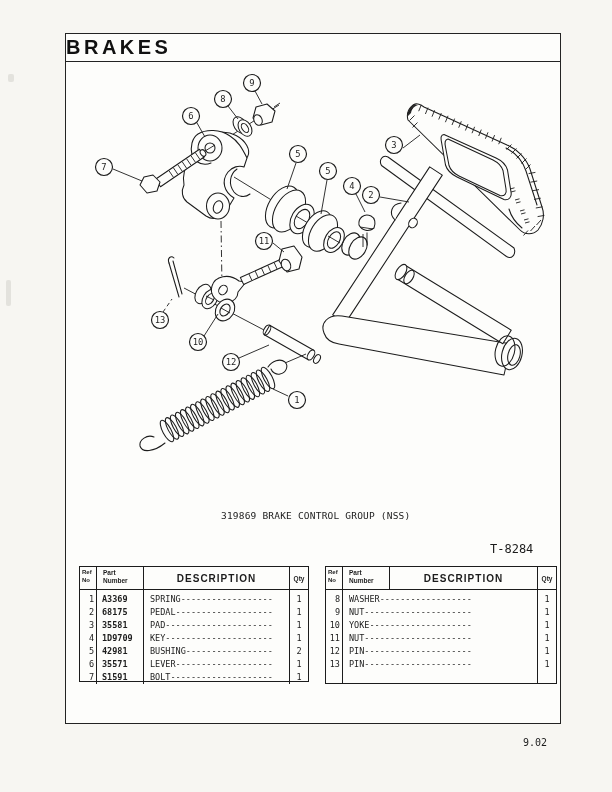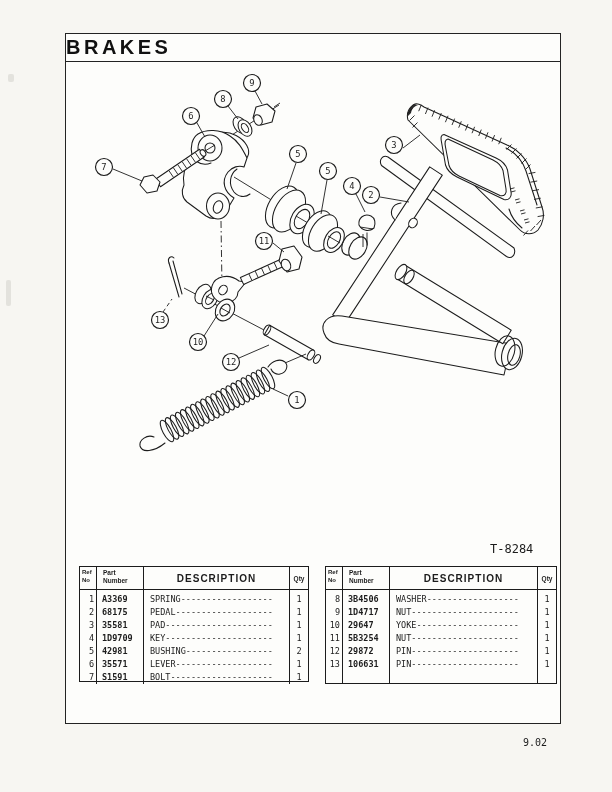--- a/index.html
+++ b/index.html
@@ -268,20 +268,21 @@
         <text x="263" y="243.2" class="callout-number">11</text>
         <line x1="238" y1="357" x2="268" y2="344" class="thin"></line>
         <circle cx="230" cy="361" r="8.5" class="callout-circle"></circle>
         <text x="230" y="364.2" class="callout-number">12</text>
         <line x1="162" y1="311" x2="171" y2="298" class="thin" stroke-dasharray="4 3"></line>
         <circle cx="159" cy="319" r="8.5" class="callout-circle"></circle>
         <text x="159" y="322.2" class="callout-number">13</text>
       </g>
   </svg>
 
+  <div class="fig-caption">319869 BRAKE CONTROL GROUP (NSS)</div>
   <div class="fig-ref">T-8284</div>
 
   <div class="ptable left">
     <div class="thead">
       <div class="hc ref">
         <span>Ref</span>
         <span>No</span>
       </div>
       <div class="hc part">
         <span>Part</span>
@@ -345,28 +346,20 @@
     </div>
     <div class="tbody">
       <div class="bc ref">
           <div class="cell">8</div>
           <div class="cell">9</div>
           <div class="cell">10</div>
           <div class="cell">11</div>
           <div class="cell">12</div>
           <div class="cell">13</div>
         </div>
-      <div class="bc part">
-          <div class="cell">3B4506</div>
-          <div class="cell">1D4717</div>
-          <div class="cell">29647</div>
-          <div class="cell">5B3254</div>
-          <div class="cell">29872</div>
-          <div class="cell">106631</div>
-        </div>
       <div class="bc desc">
           <div class="cell">WASHER------------------</div>
           <div class="cell">NUT---------------------</div>
           <div class="cell">YOKE--------------------</div>
           <div class="cell">NUT---------------------</div>
           <div class="cell">PIN---------------------</div>
           <div class="cell">PIN---------------------</div>
         </div>
       <div class="bc qty">
           <div class="cell">1</div>

